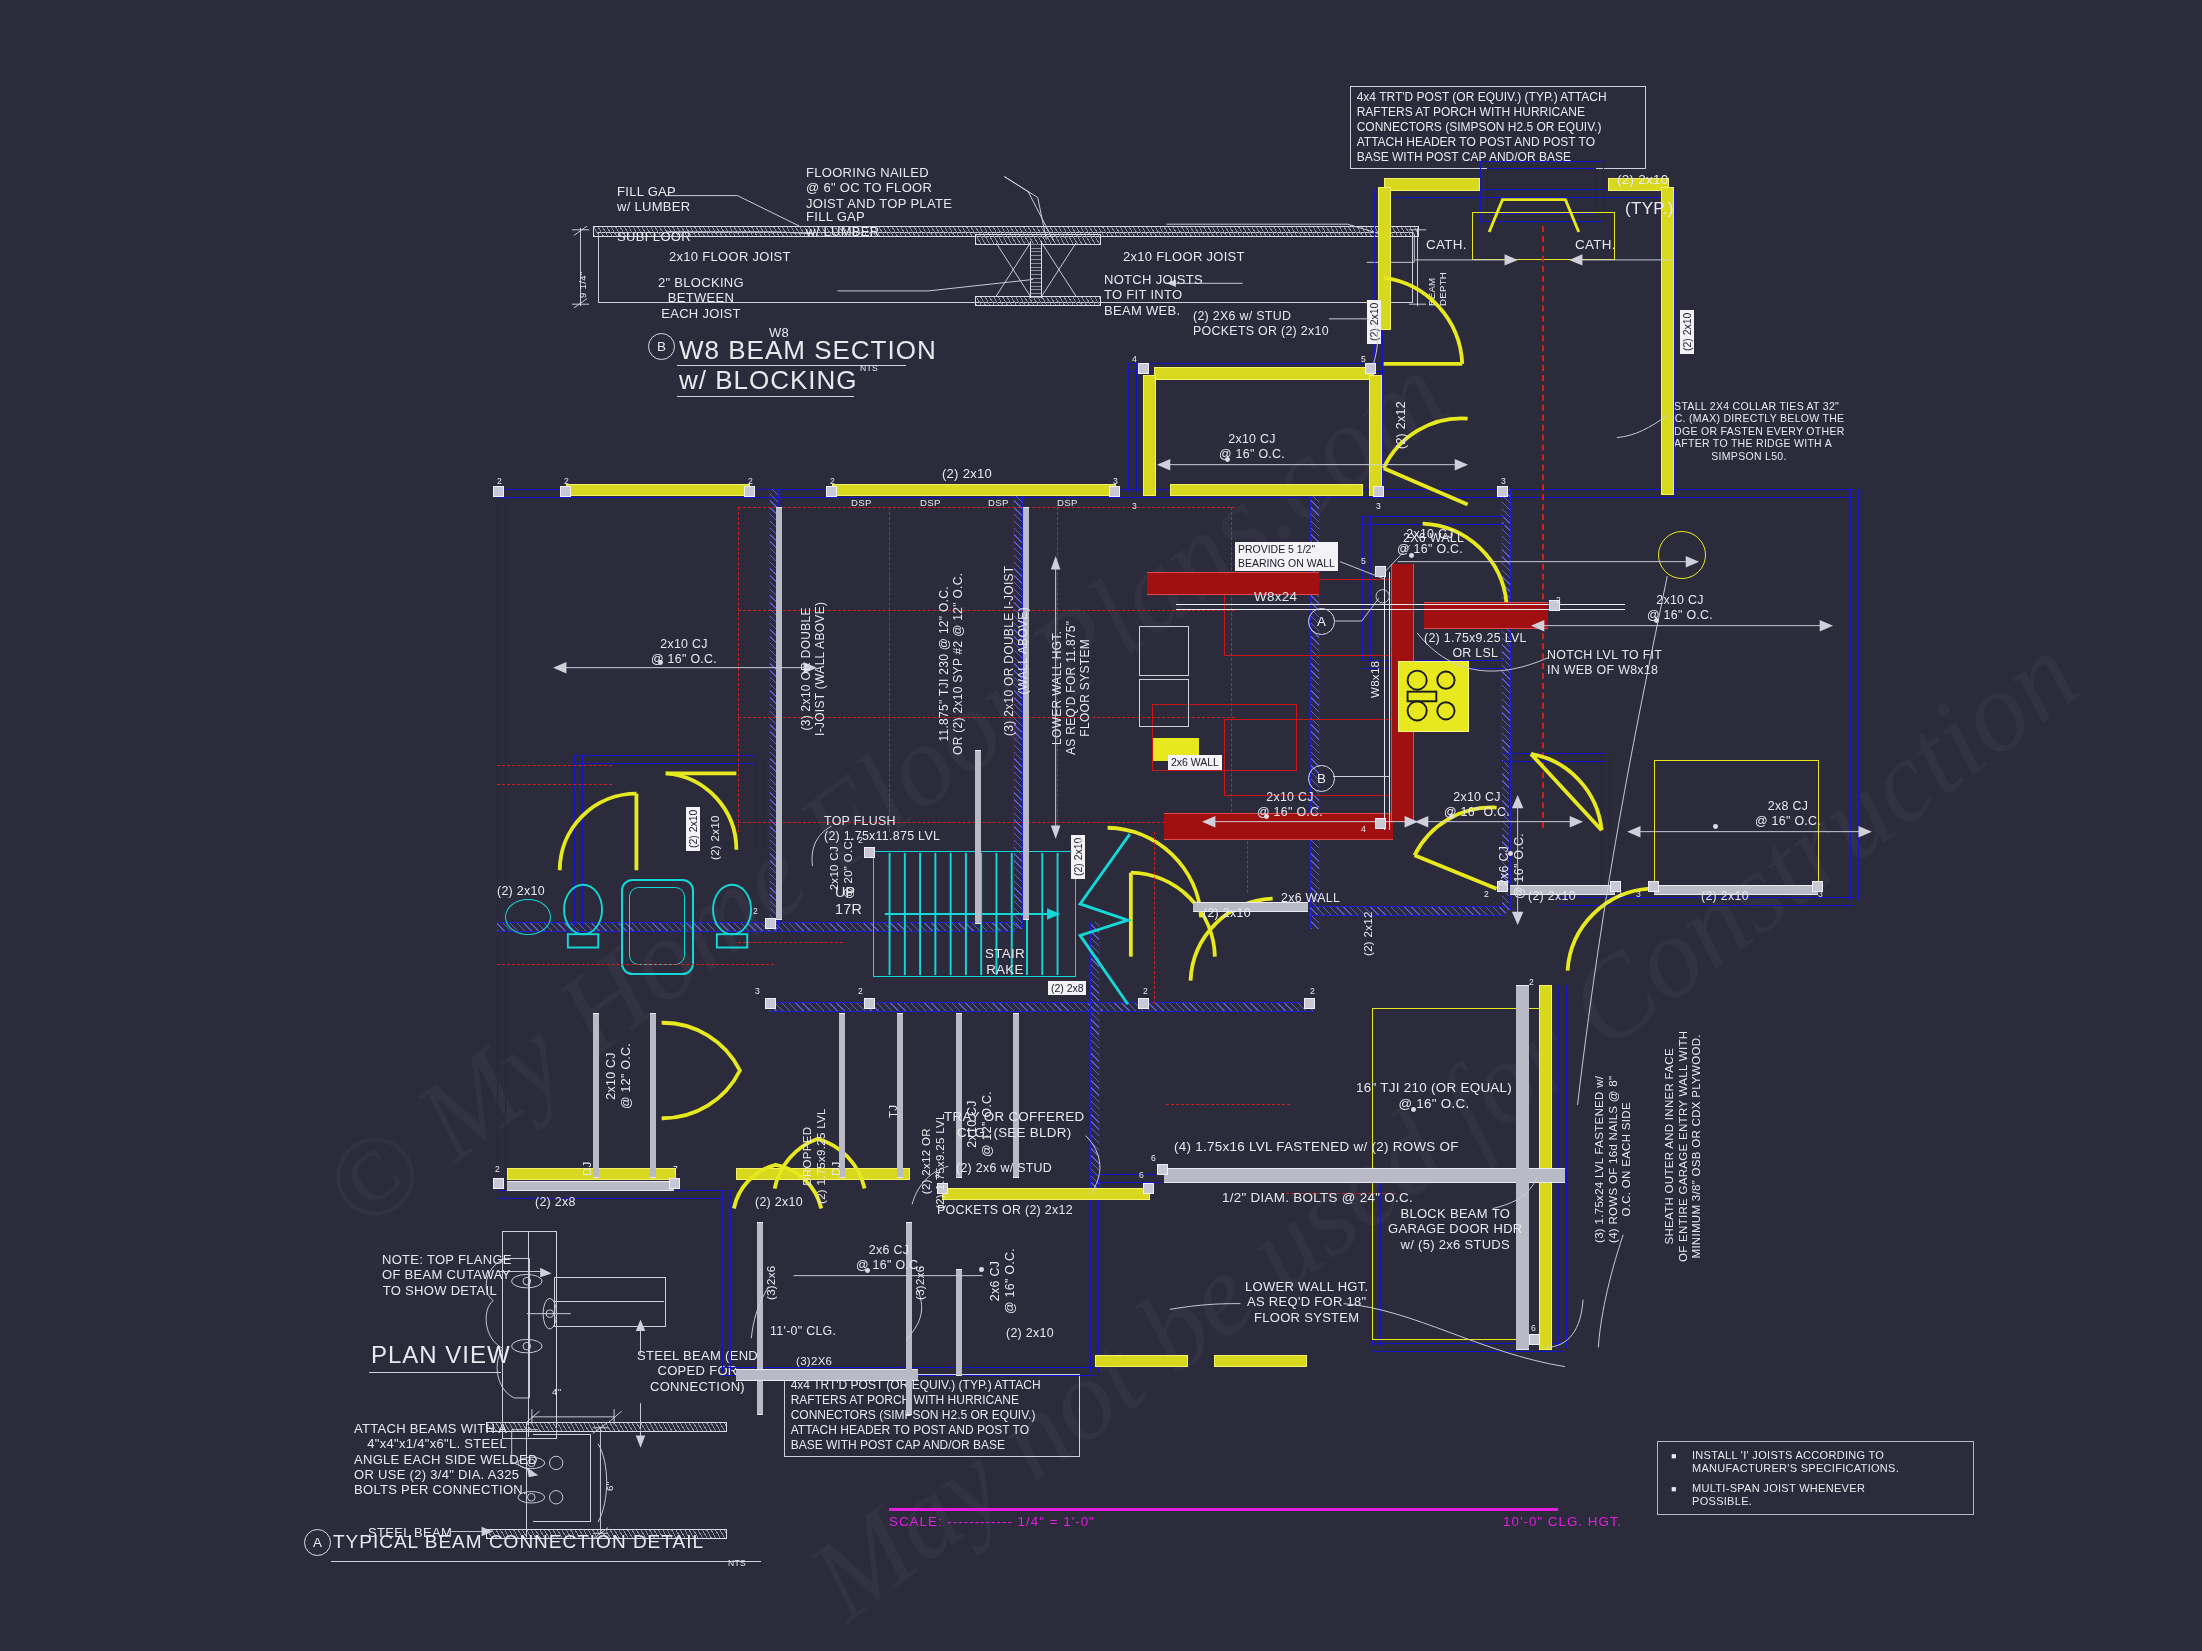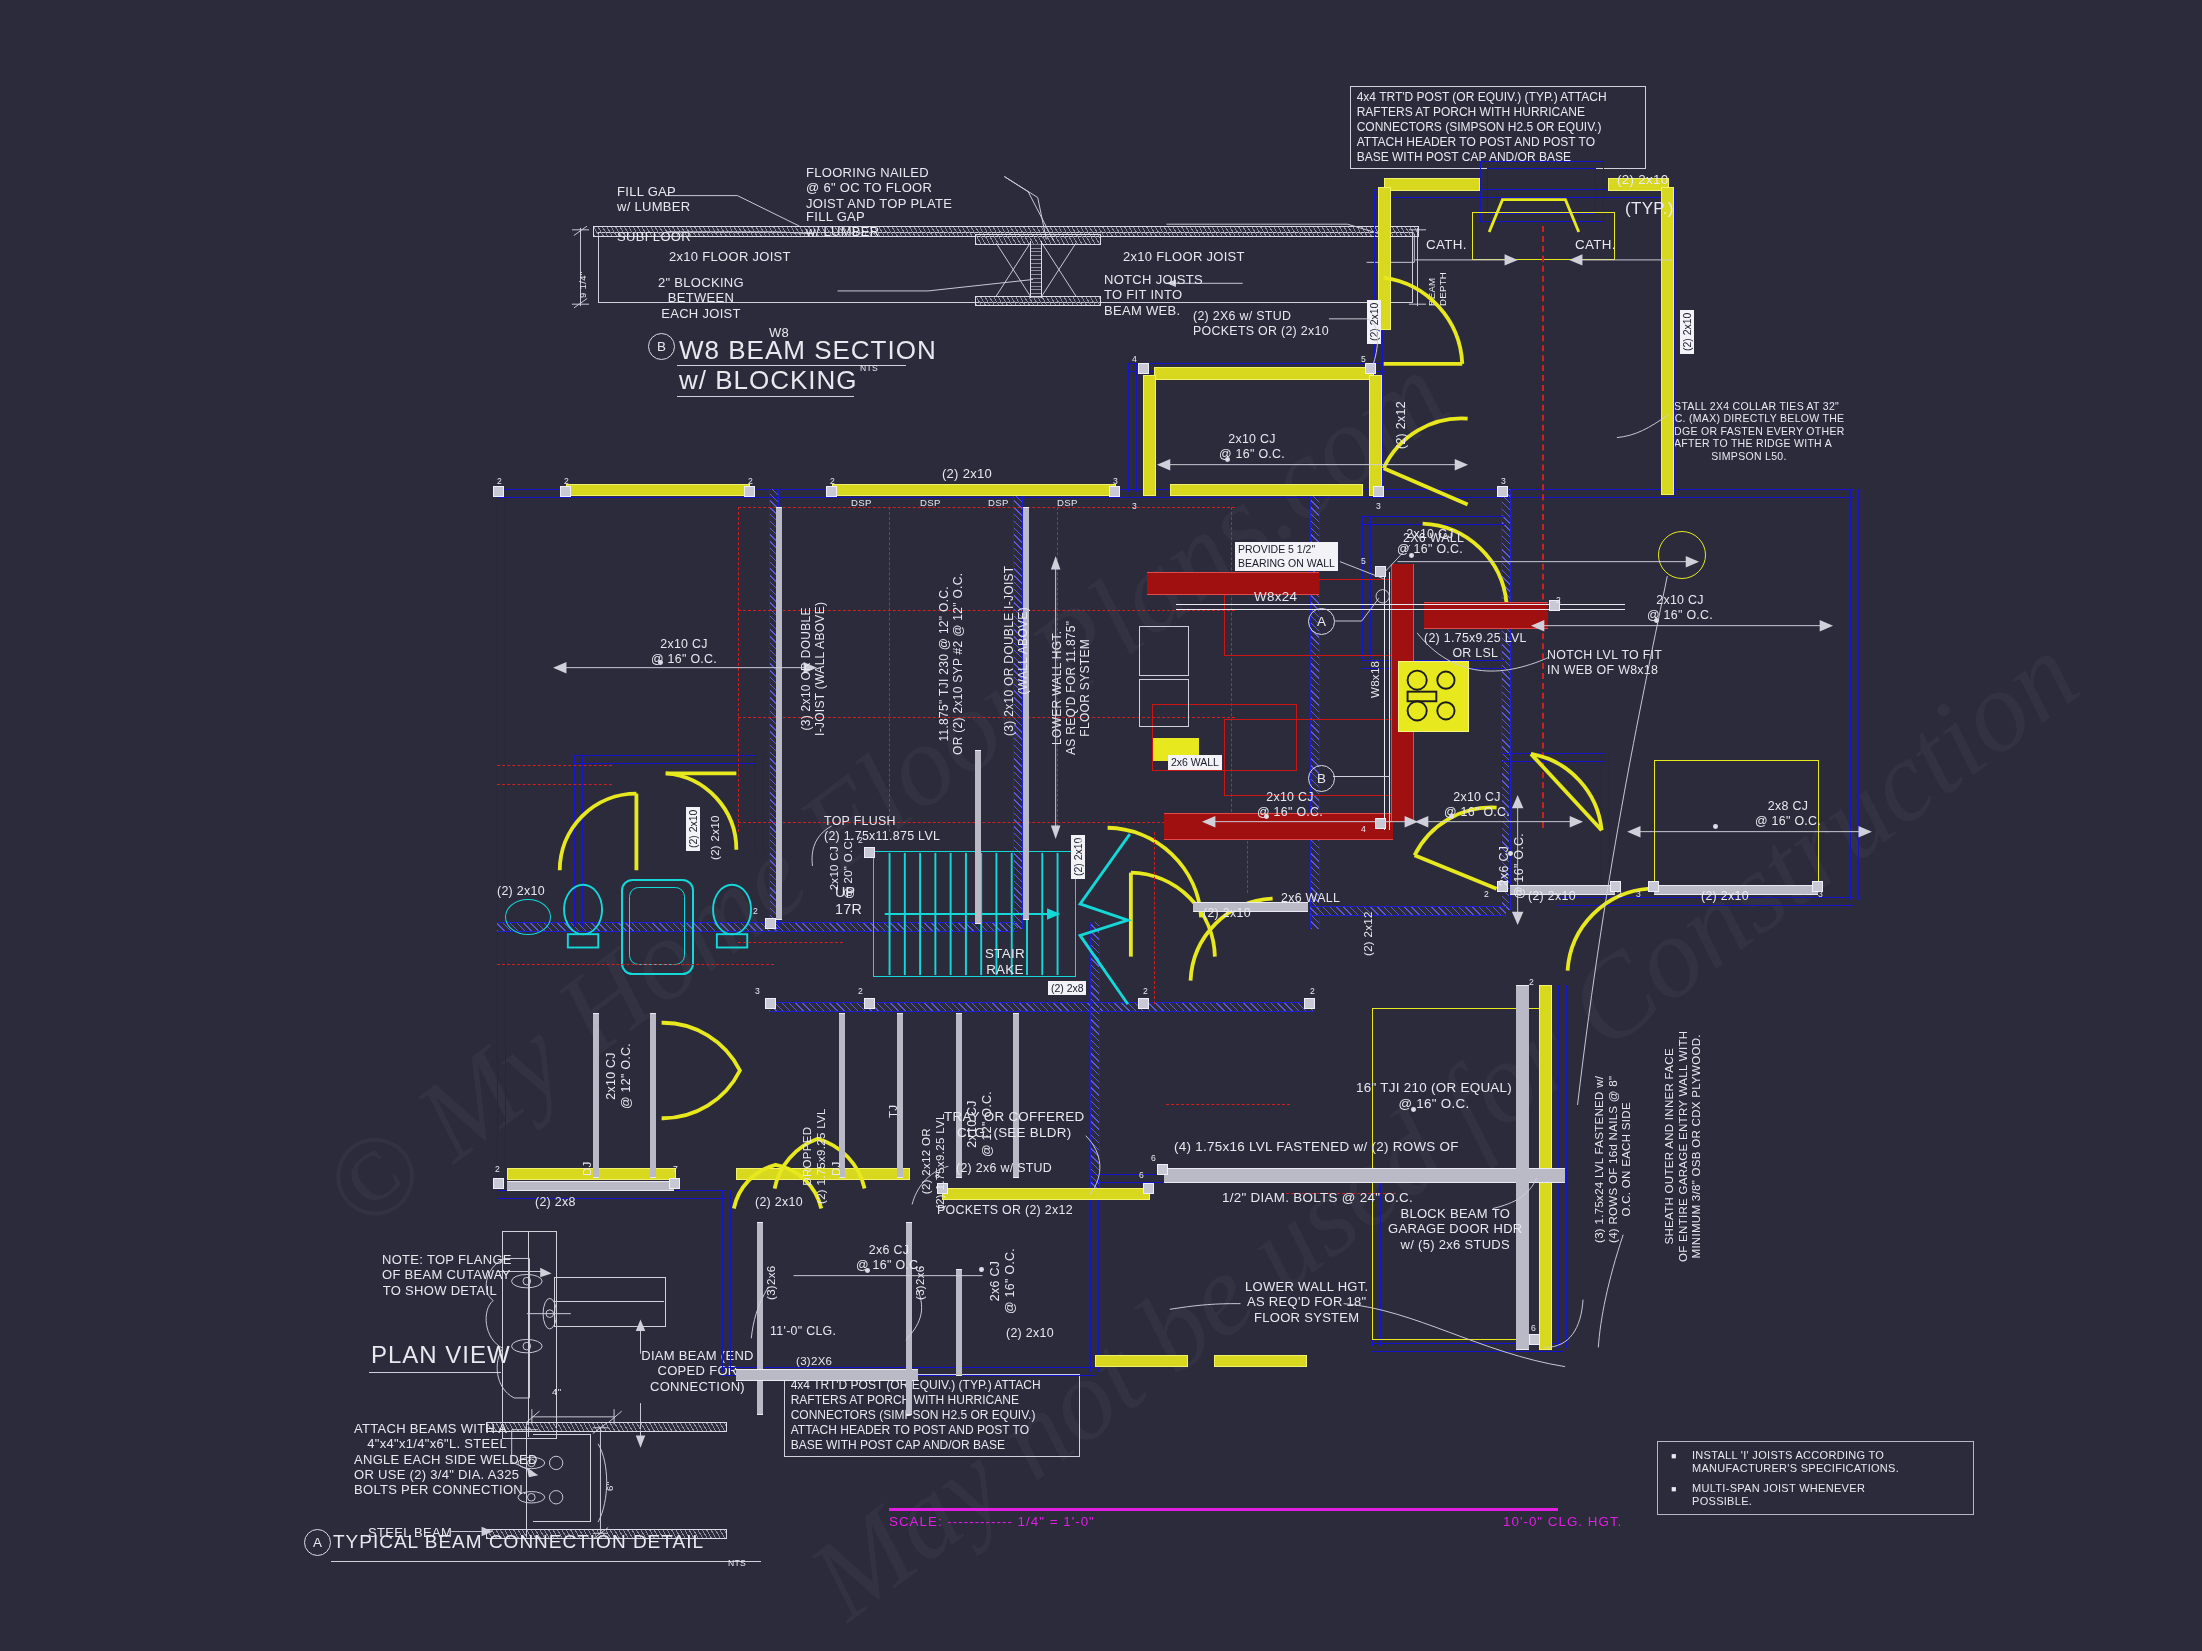--- a/index.html
+++ b/index.html
@@ -162,21 +162,21 @@
       <circle cx="50" cy="54" r="4" fill="none" stroke="#cfd0da"></circle>
       <line x1="26" y1="54" x2="72" y2="54" stroke="#cfd0da"></line>
     </svg>
     <svg class="abs" style="left:382px;top:1262px;width:172px;height:57px" viewBox="0 0 180 60" width="172" height="57">
       <line x1="120" y1="10" x2="168" y2="10" stroke="#cfd0da"></line>
       <polygon points="178,12 166,6 166,16" fill="#cfd0da"></polygon>
     </svg>
     <div class="txt small" style="left:382px;top:1252px;text-align:right;width:115px;white-space:pre;">NOTE: TOP FLANGE
 OF BEAM CUTAWAY
 TO SHOW DETAIL</div>
-    <div class="txt small" style="left:621px;top:1348px;text-align:center;width:153px;">DIAM BEAM (END
+    <div class="txt small" style="left:621px;top:1348px;text-align:center;width:153px;">STEEL BEAM (END
 COPED FOR
 CONNECTION)</div>
     <svg class="abs" style="left:612px;top:1319px;width:38px;height:134px" viewBox="0 0 40 140" width="38" height="134">
       <line x1="30" y1="5" x2="30" y2="36" stroke="#cfd0da"></line>
       <polygon points="30,0 25,12 35,12" fill="#cfd0da"></polygon>
       <line x1="30" y1="88" x2="30" y2="130" stroke="#cfd0da"></line>
       <polygon points="30,135 25,122 35,122" fill="#cfd0da"></polygon>
     </svg>
     <div class="txt" style="left:371px;top:1341px;font-size:24px;letter-spacing:1px;">PLAN VIEW</div>
     <div class="ln" style="left:369px;top:1372px;width:132px;"></div>

